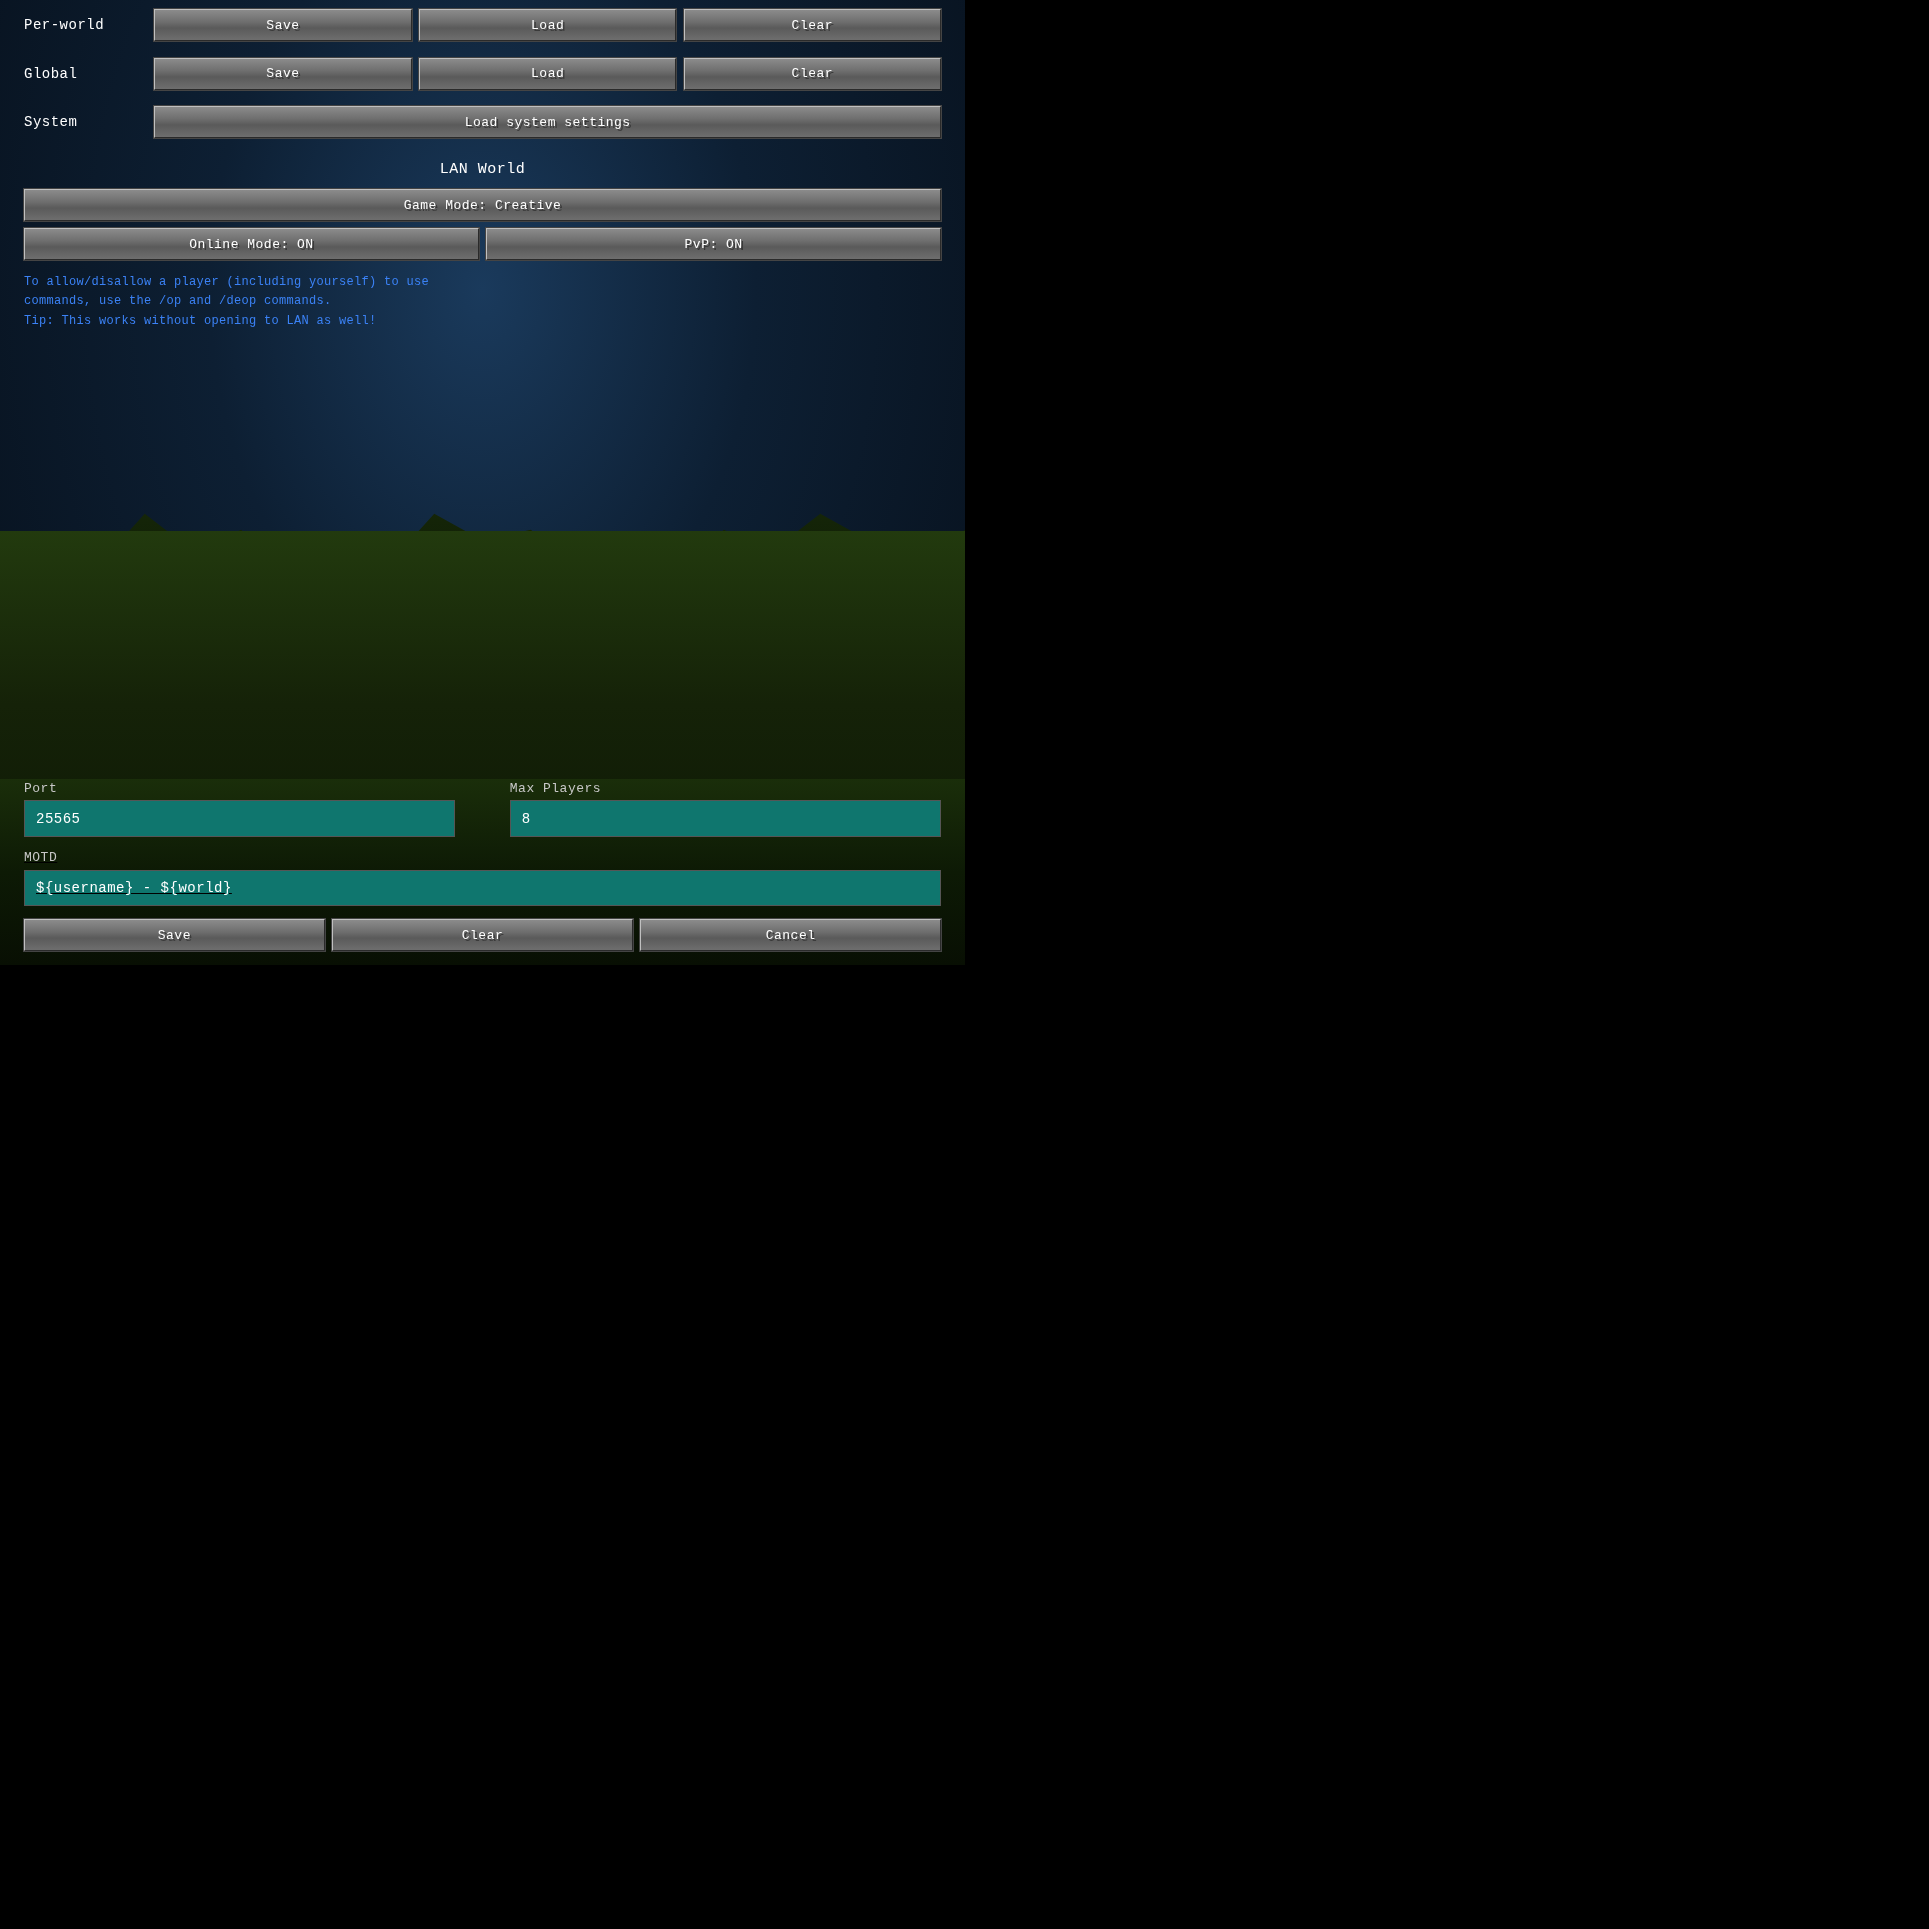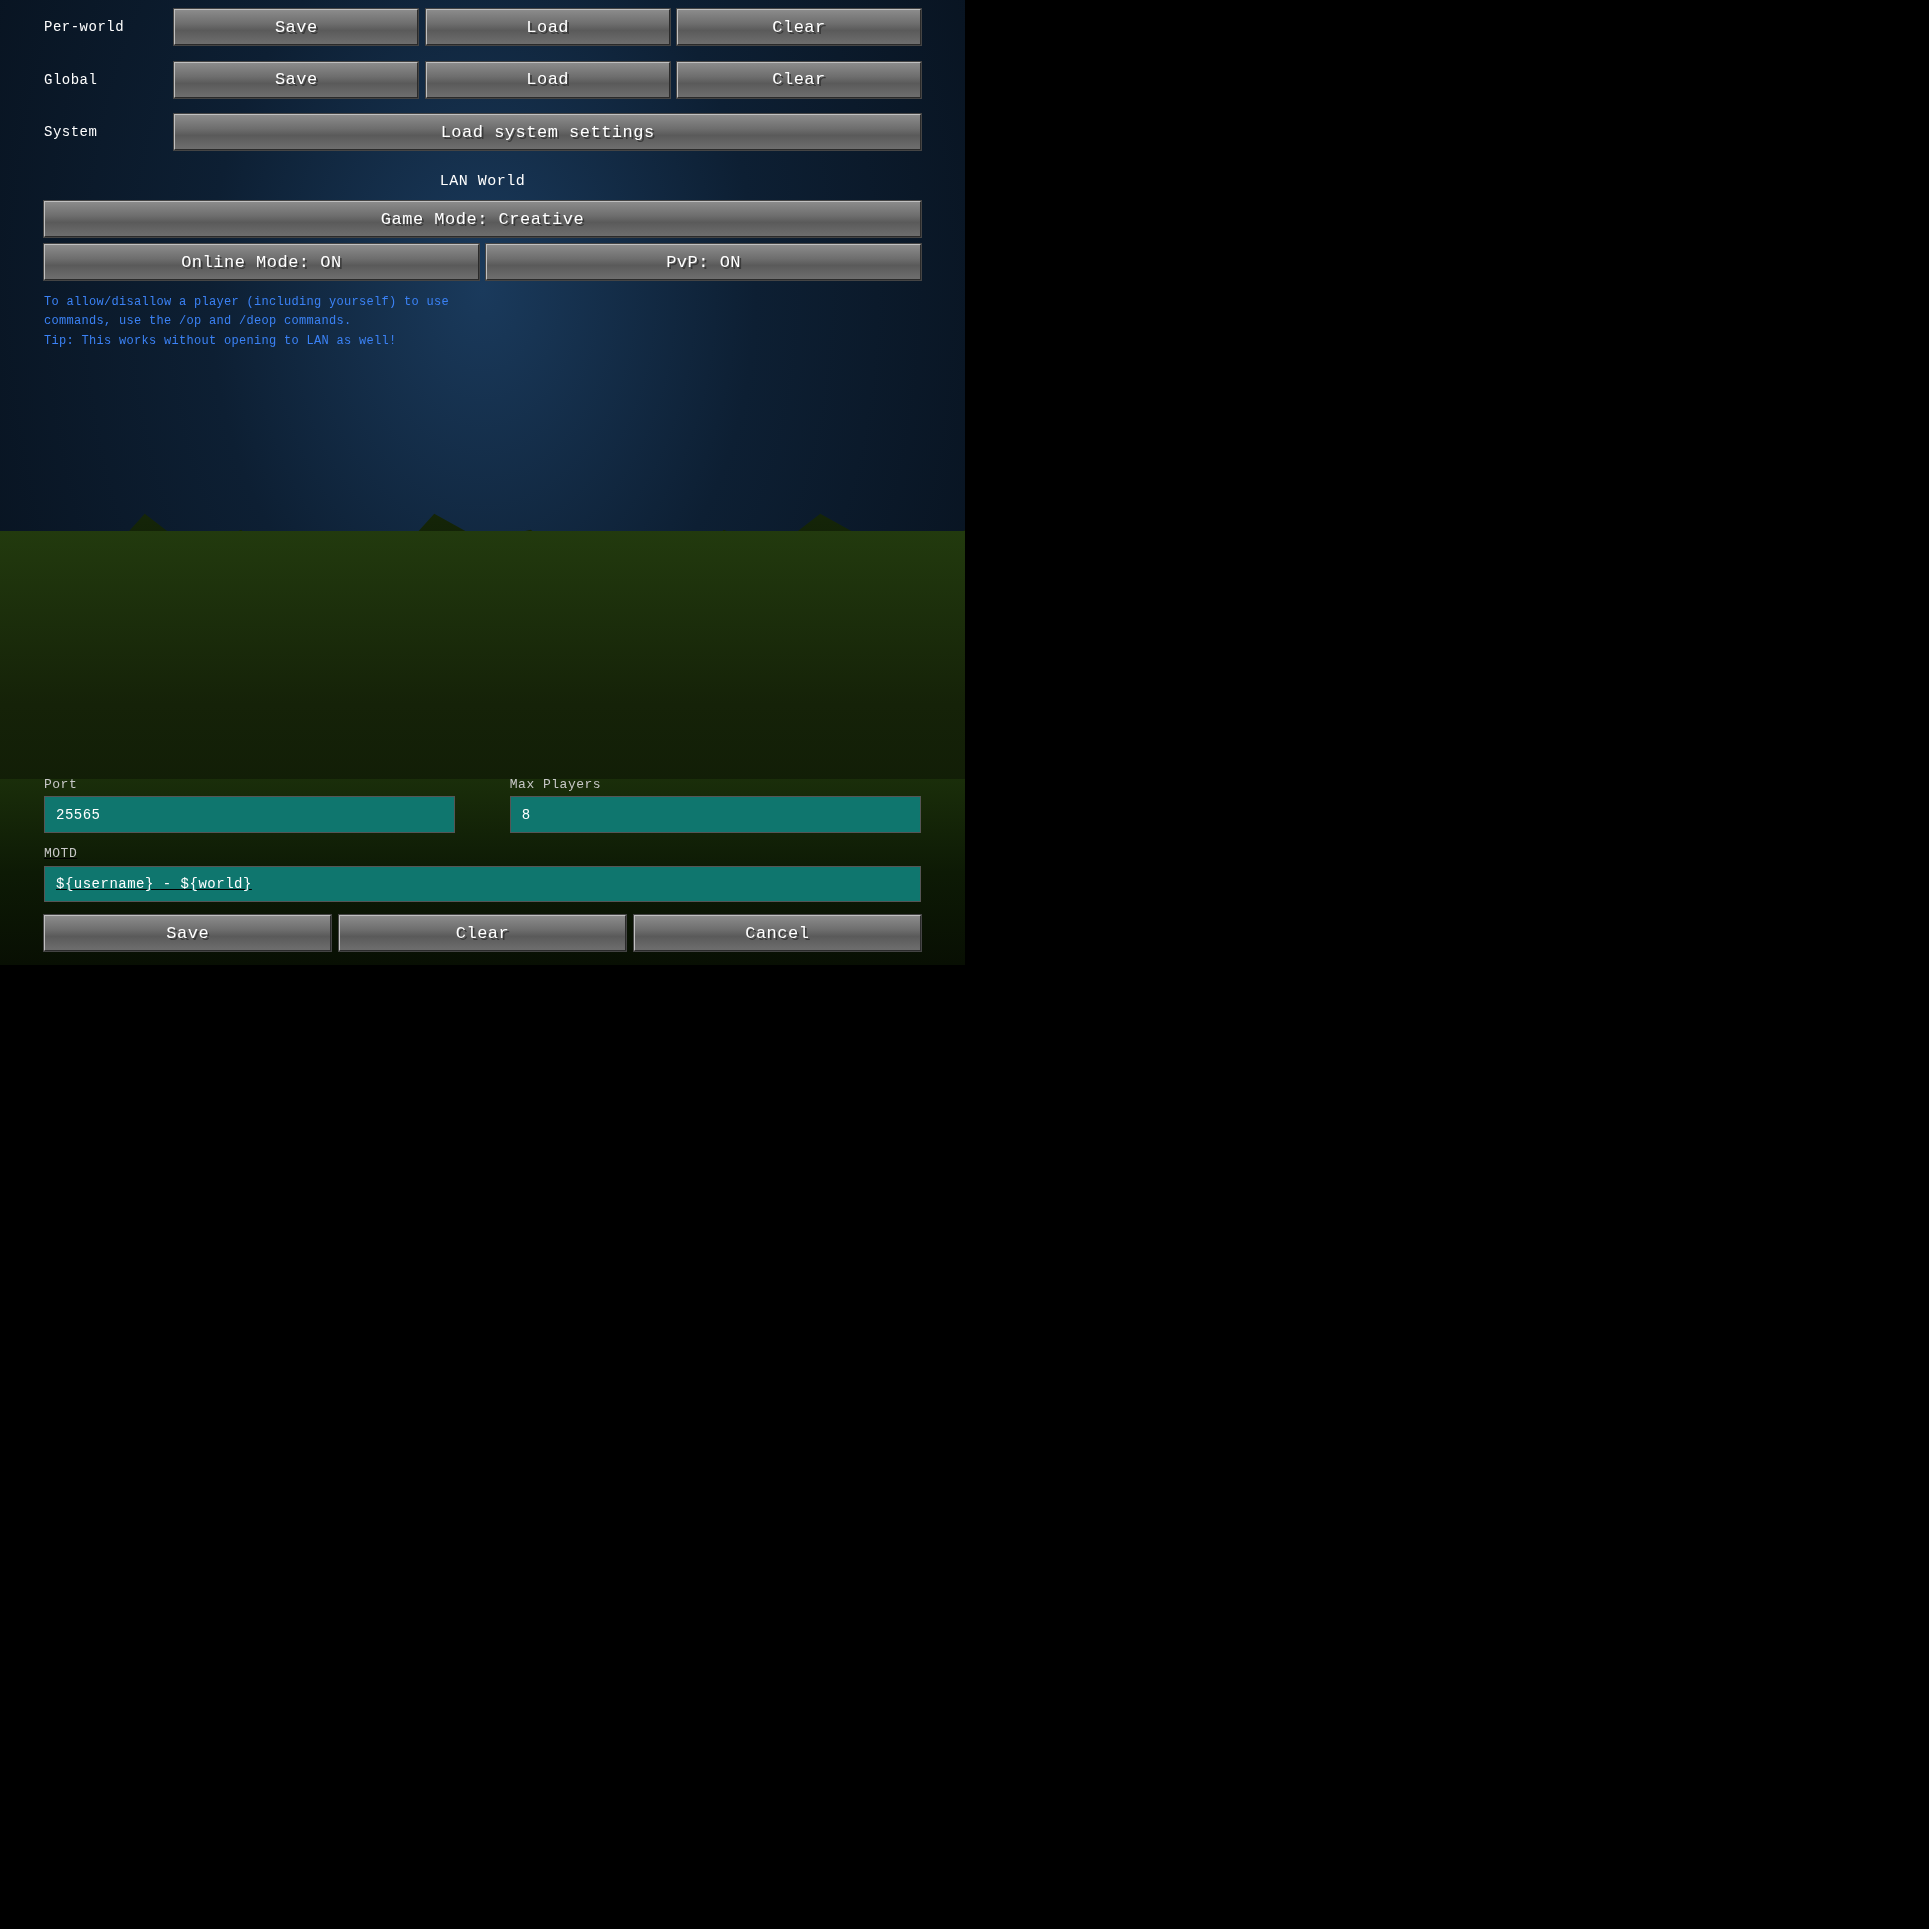--- a/index.html
+++ b/index.html
@@ -44,21 +44,21 @@
       background: 
         linear-gradient(to bottom, #223a0e 0%, #152208 40%, #0a1504 100%);
     }
 
     .ui-overlay {
       position: absolute;
       inset: 0;
       z-index: 10;
       display: flex;
       flex-direction: column;
-      padding: 0 44px;
+      padding: 0 24px;
     }
 
     .settings-section {
       padding-top: 9.3px;
     }
 
     .setting-row {
       display: flex;
       align-items: center;
       margin-bottom: 16.7px;
@@ -75,21 +75,21 @@
     }
 
     .btn-group {
       display: flex;
       gap: 7.4px;
       flex: 1;
     }
 
     .mc-button {
       font-family: 'Courier New', monospace;
-      font-size: 17px;
+      font-size: 13px;
       color: #ffffff;
       background: linear-gradient(to bottom, #8b8b8b 0%, #6e6e6e 40%, #5a5a5a 60%, #6e6e6e 100%);
       border: none;
       border-top: 1.9px solid #c0c0c0;
       border-left: 1.9px solid #c0c0c0;
       border-right: 1.9px solid #2a2a2a;
       border-bottom: 1.9px solid #2a2a2a;
       padding: 7.4px 15px;
       cursor: pointer;
       text-shadow: 1.9px 1.9px #3a3a3a;

